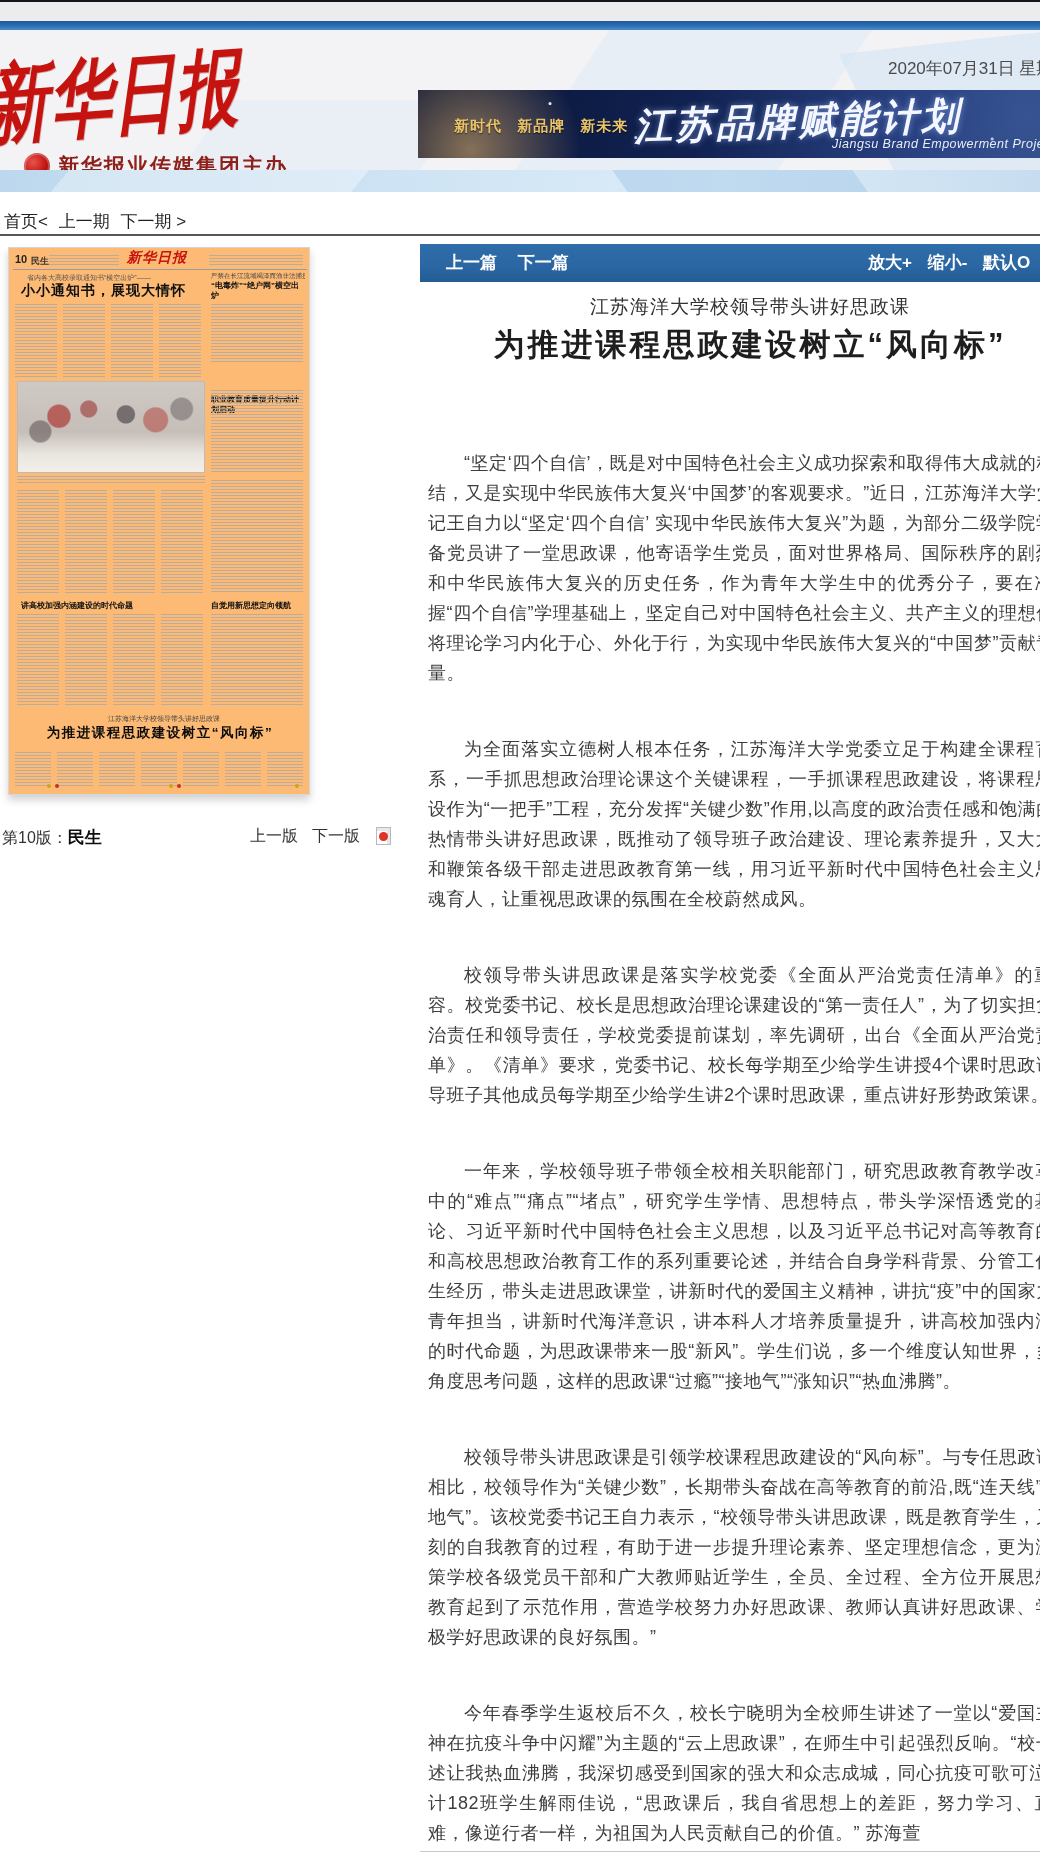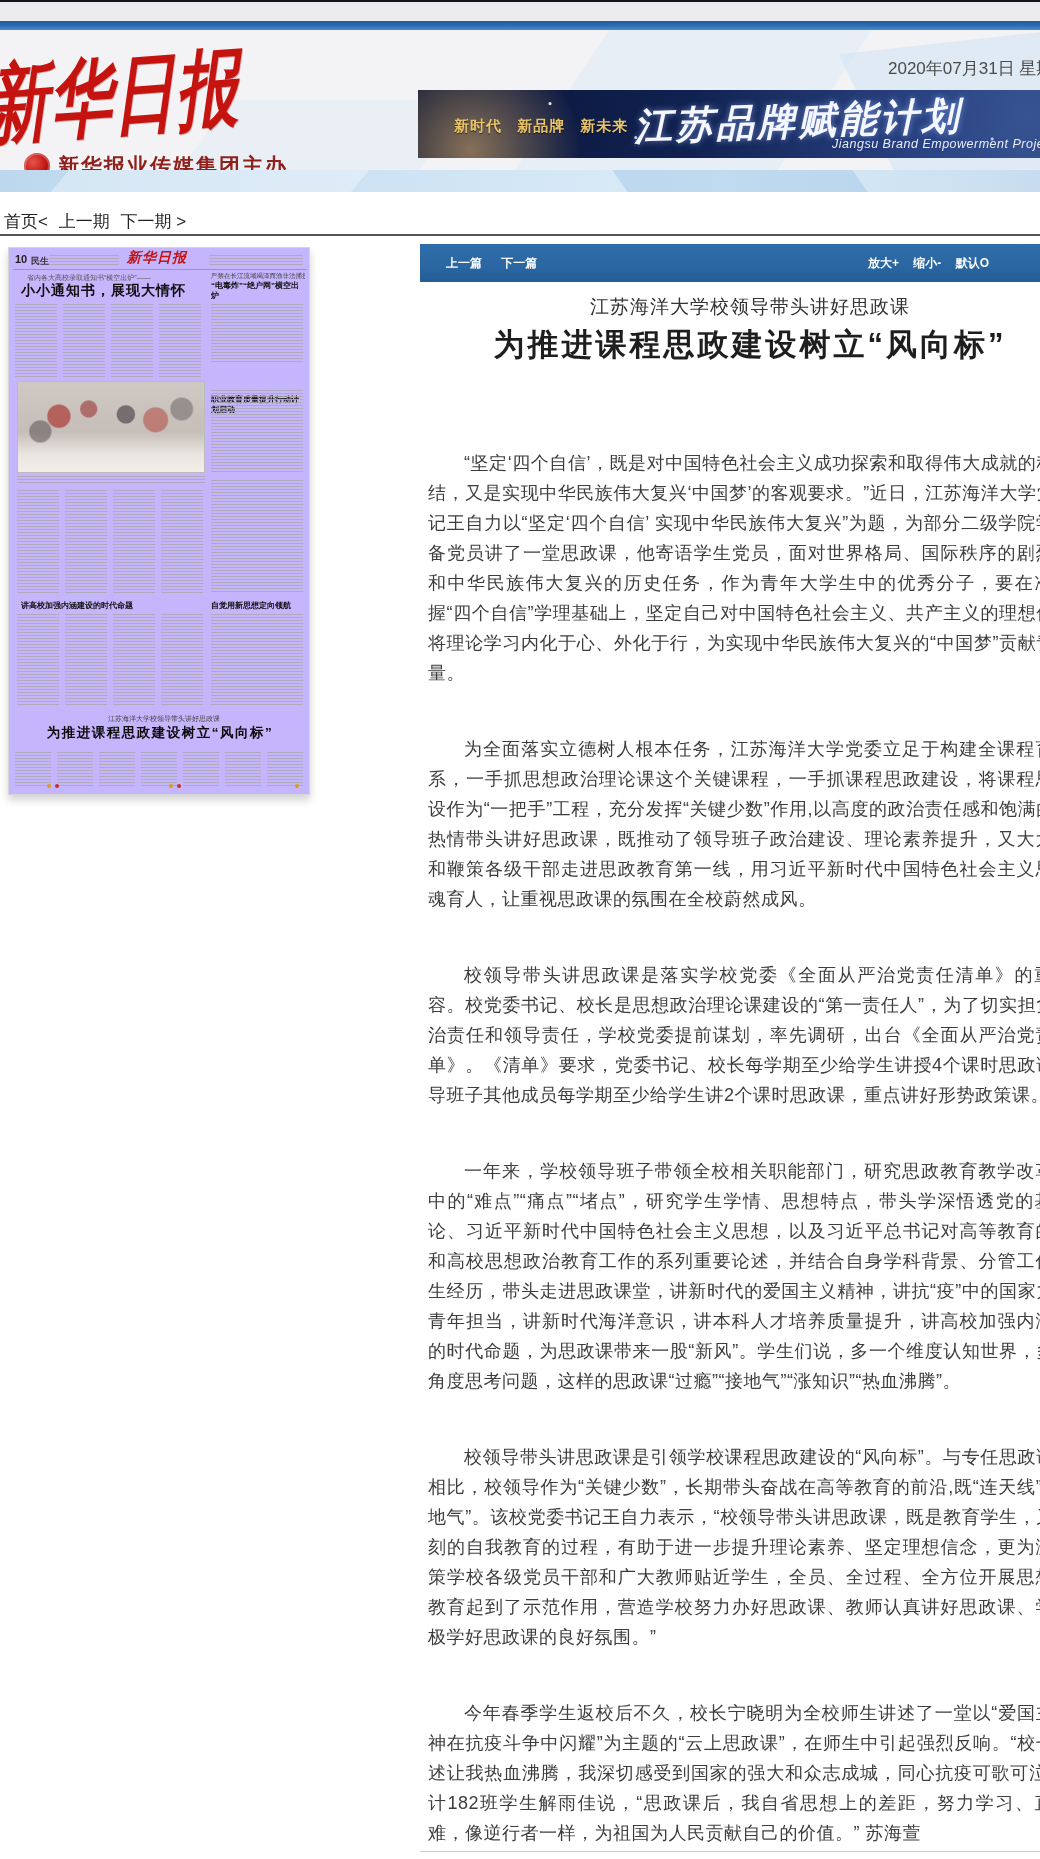--- a/index.html
+++ b/index.html
@@ -52,21 +52,21 @@
   
   .blueband { left:0; top:170px; width:100%; height:22px; overflow:hidden;
               background:linear-gradient(90deg,#bdd8ee 0%, #cfe4f4 40%, #dcecf8 70%, #c7ddef 100%); }
   .bb1 { position:absolute; left:60px; top:0; width:300px; height:22px; transform:skewX(-40deg); background:rgba(255,255,255,.35); }
   .bb2 { position:absolute; left:620px; top:0; width:240px; height:22px; transform:skewX(35deg); background:rgba(163,200,231,.5); }
   .nav { left:4px; top:210px; font-size:17px; color:#222; }
   .nav span { margin-right:6px; cursor:pointer; }
   .navrule { left:0; top:234px; width:100%; height:2px; background:#565656; }
 
   
-  .thumb { left:8px; top:247px; width:302px; height:548px; background:#c4b5fd;
+  .thumb { left:8px; top:247px; width:302px; height:548px; background:#fdba74;
            border:1px solid #d6d6d6; box-shadow:0 5px 8px rgba(0,0,0,.18); overflow:hidden; }
   .tx { background:repeating-linear-gradient(to bottom,#a9a9a9 0,#a9a9a9 1px,transparent 1px,transparent 3px); opacity:.8; }
   .th-pageno { left:6px; top:5px; font-size:11px; font-weight:bold; color:#222; }
   .th-section { left:22px; top:7px; font-size:9px; font-weight:bold; color:#333; }
   .th-toplines { left:40px; top:7px; width:70px; height:10px; }
   .th-logo { left:118px; top:1px; font-size:14px; font-weight:bold; font-style:italic; color:#c5130f; letter-spacing:1px; }
   .th-toplines2 { left:200px; top:7px; width:94px; height:10px; }
   .th-rule { left:4px; top:21px; width:294px; height:1px; background:#9b9b9b; }
   .th-kicker { left:18px; top:25px; width:180px; font-size:7px; color:#555; white-space:nowrap; overflow:hidden; }
   .th-headline { left:12px; top:34px; width:186px; font-size:14px; font-weight:bold; color:#101010;
@@ -95,21 +95,21 @@
   .sb-prev { position:absolute; left:250px; top:0; cursor:pointer; }
   .sb-next { position:absolute; left:312px; top:0; cursor:pointer; }
   .pdficon { position:absolute; left:376px; top:1px; width:15px; height:18px; background:#fff; border:1px solid #b9b9b9;
              box-shadow:inset -3px 3px 0 #e8e8e8; }
   .pdficon::after { content:""; position:absolute; left:2px; top:4px; width:9px; height:9px; border-radius:50%;
                     background:radial-gradient(circle at 45% 45%, #e0322a 0 60%, #a8120c 100%); }
 
   
   .toolbar { left:420px; top:244px; width:672px; height:38px;
              background:linear-gradient(180deg,#2e6da9 0%, #2a66a2 60%, #245c95 100%); color:#fff; }
-  .toolbar span { font-size:12px; font-weight:bold; line-height:38px; cursor:pointer; }
+  .toolbar span { font-size:17px; font-weight:bold; line-height:38px; cursor:pointer; }
   .tb-left { position:absolute; left:26px; top:0; }
   .tb-left span { margin-right:16px; }
   .tb-right { position:absolute; left:448px; top:0; white-space:nowrap; }
   .tb-right span { margin-right:11px;margin-top:42px; }
   .kicker { left:420px; top:294px; width:660px; text-align:center; font-size:19px; color:#333; letter-spacing:1px; }
   .title  { left:420px; top:324px; width:660px; text-align:center; font-size:31px; font-weight:bold;
             color:#1e1e1e; letter-spacing:3px; white-space:nowrap; }
   .body-col { left:420px; top:448px; width:672px; font-size:18px; line-height:30px; color:#3d3d3d;
               letter-spacing:.5px; text-align:justify; }
   .body-col p { text-indent:2em; margin:0 0 46px 8px; }
@@ -202,20 +202,28 @@
     <div class="abs tx" style="left:174px; top:504px; width:36px; height:36px;"></div>
     <div class="abs tx" style="left:216px; top:504px; width:36px; height:36px;"></div>
     <div class="abs tx" style="left:258px; top:504px; width:36px; height:36px;"></div>
     <div class="dot" style="left:38px; top:536px; background:#d4a017;"></div>
     <div class="dot" style="left:46px; top:536px; background:#c23227;"></div>
     <div class="dot" style="left:160px; top:536px; background:#d4a017;"></div>
     <div class="dot" style="left:168px; top:536px; background:#c23227;"></div>
     <div class="dot" style="left:286px; top:536px; background:#d4a017;"></div>
   </div>
 
+  <div class="abs sb-row">
+    <span class="sb-page">
+      <span>第10版：</span><span class="sb-section">民生</span>
+    </span>
+    <span class="sb-prev">上一版</span>
+    <span class="sb-next">下一版</span>
+    <span class="pdficon"></span>
+  </div>
 
   <div class="abs toolbar">
     <span class="tb-left">
       <span>上一篇</span>
       <span>下一篇</span>
     </span>
     <span class="tb-right">
       <span>放大+</span>
       <span>缩小-</span>
       <span>默认O</span>

